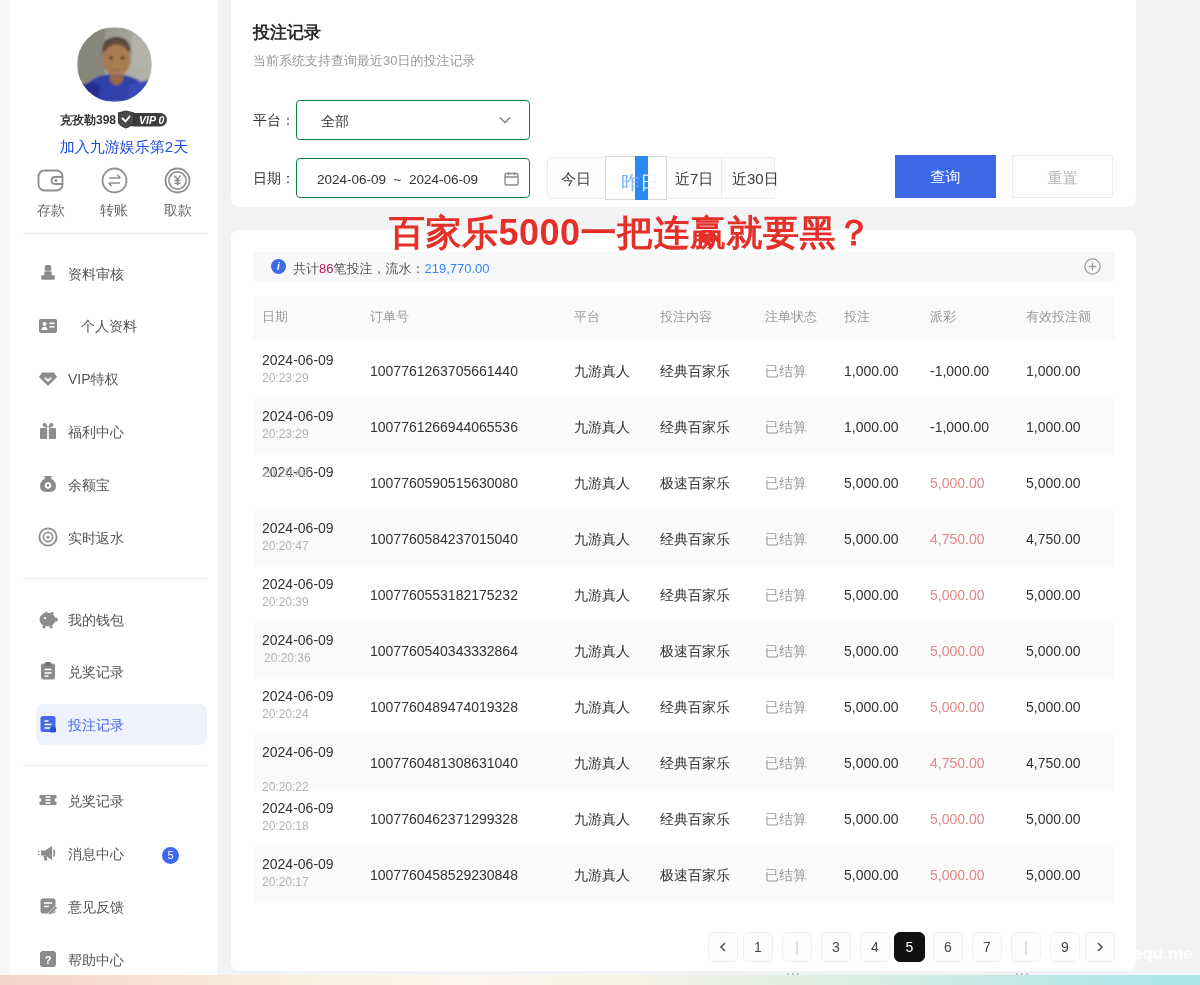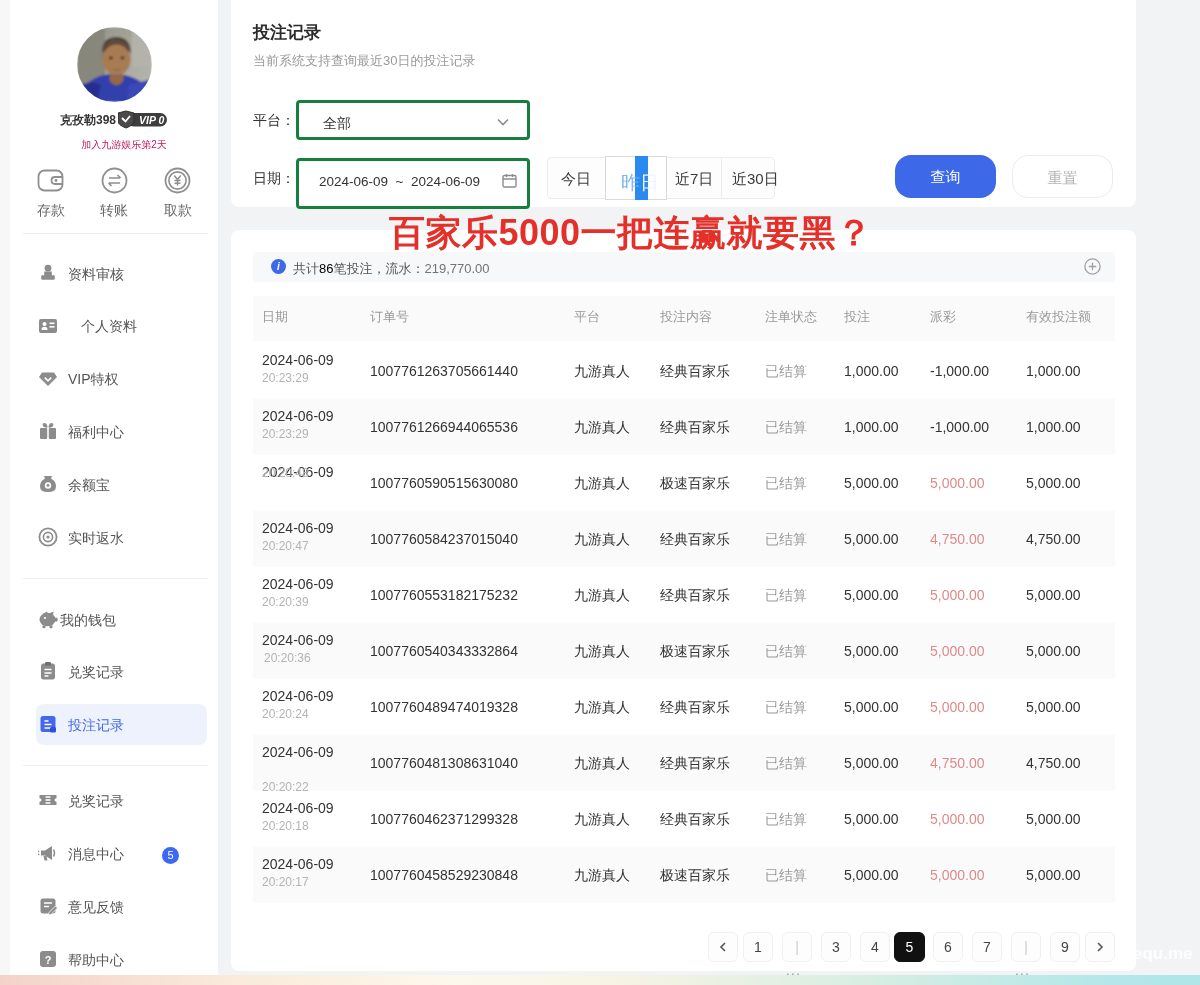--- a/index.html
+++ b/index.html
@@ -14,30 +14,30 @@
 
 #card1 { left:231px; top:-12px; width:905px; height:219px; background:#fff; border-radius:8px; }
 #card2 { left:231px; top:230px; width:905px; height:741px; background:#fff; border-radius:8px; }
 
 
 #bstrip { left:0; top:975px; width:1200px; height:10px;
   background:linear-gradient(90deg,#f3d3c8 0%,#f9e9d8 18%,#fdf8ec 38%,#f6f3e4 52%,#d8eee2 72%,#b4e7e9 92%,#b0e6e8 100%); }
 
 
 .sname { font-weight:bold; font-size:12px; color:#333; }
-.sgrey { font-size:10px; color:#be185d; }
+.sgrey { font-size:15px; color:#1d4ed8; }
 .mitem { position:absolute; left:52px; font-size:14px; color:#555; }
 .micon { position:absolute; left:28px; }
 .sdiv { position:absolute; left:40px; width:168px; height:1px; background:#eeeeee; }
 
 
 .title { font-size:17px; font-weight:bold; color:#2b2b2b; }
 .lbl { font-size:14px; color:#333; }
-.box { position:absolute; border:3px solid #15803d; border-radius:4px; background:#fff; }
-.qbtn { position:absolute; width:101px; height:43px; border-radius:16px; font-size:15px; text-align:center; line-height:43px; }
+.box { position:absolute; border:1px solid #15803d; border-radius:4px; background:#fff; }
+.qbtn { position:absolute; width:101px; height:43px; border-radius:0; font-size:15px; text-align:center; line-height:43px; }
 
 
 .th { position:absolute; font-size:13px; color:#9a9a9a; }
 .td { position:absolute; font-size:14px; color:#333; }
 .row { position:absolute; left:22px; width:862px; height:56px; }
 .row.even { background:#fafafa; }
 .time { font-size:12px; color:#b3b3b3; }
 .red { color:#e08989; }
 .grey { color:#9a9a9a; }
 
@@ -152,21 +152,21 @@
 
   <svg class="micon" style="top:609px" width="20" height="20" viewBox="0 0 20 20" fill="#8c8c8c">
     <ellipse cx="9.5" cy="10.5" rx="8" ry="6.8"></ellipse>
     <path d="M4.5 5 L9 2.5 L10.5 6.5 Z"></path>
     <path d="M11 4.5 L15.5 2.5 L15 7 Z"></path>
     <circle cx="7" cy="9" r="1.1" fill="#fff"></circle>
     <rect x="16.5" y="8.5" width="3.2" height="4.2" rx="1.6"></rect>
     <rect x="4.5" y="16.2" width="3" height="3" rx="1"></rect>
     <rect x="11.5" y="16.2" width="3" height="3" rx="1"></rect>
   </svg>
-  <div class="mitem" style="top:612px;left:50px">我的钱包</div>
+  <div class="mitem" style="top:612px;left:58px">我的钱包</div>
   <svg class="micon" style="top:661px" width="20" height="20" viewBox="0 0 20 20" fill="#8c8c8c">
     <rect x="3" y="2.5" width="14" height="16" rx="2.5"></rect>
     <rect x="7" y="1" width="6" height="3.5" rx="1.2" fill="#6f6f6f"></rect>
     <path d="M6.5 8.5 L13.5 8.5 M6.5 12 L13.5 12 M6.5 15 L10.5 15" stroke="#fff" stroke-width="1.5"></path>
   </svg>
   <div class="mitem" style="top:664px;left:58px">兑奖记录</div>
   <div class="abs" style="left:26px;top:704px;width:171px;height:41px;background:#edf2fd;border-radius:8px"></div>
   <svg class="micon" style="top:714px" width="20" height="20" viewBox="0 0 20 20" fill="#4568e8">
     <rect x="2.5" y="2" width="15" height="16" rx="2.5"></rect>
     <path d="M6.5 7 L10.5 7 M6.5 10.5 L13.5 10.5 M6.5 14 L13.5 14" stroke="#fff" stroke-width="1.6"></path>
@@ -204,21 +204,21 @@
   <div class="abs title" style="left:22px;top:33px">投注记录</div>
   <div class="abs" style="left:22px;top:64px;font-size:13px;color:#9a9a9a">当前系统支持查询最近30日的投注记录</div>
   <div class="abs lbl" style="left:22px;top:124px">平台：</div>
   <div class="box" style="left:65px;top:112px;width:234px;height:40px">
     <span class="abs" style="left:24px;top:12px;font-size:14px;color:#333">全部</span>
     <svg class="abs" style="right:18px;top:15px" width="12" height="8" viewBox="0 0 12 8">
         <path d="M1 1.5 L6 6.5 L11 1.5" stroke="#8c8c8c" stroke-width="1.6" fill="none"></path>
       </svg>
   </div>
   <div class="abs lbl" style="left:22px;top:182px">日期：</div>
-  <div class="box" style="left:65px;top:170px;width:234px;height:51px">
+  <div class="box" style="left:65px;top:170px;width:234px;height:40px">
     <span class="abs" style="left:20px;top:13px;font-size:13.5px;color:#333">2024-06-09&nbsp;&nbsp;~&nbsp;&nbsp;2024-06-09</span>
     <svg class="abs" style="right:10px;top:12px" width="15" height="15" viewBox="0 0 15 15">
       <rect x="1" y="2.5" width="13" height="11.5" rx="1.5" fill="none" stroke="#8c8c8c" stroke-width="1.4"></rect>
       <path d="M1 6 L14 6 M4.5 1 L4.5 4 M10.5 1 L10.5 4" stroke="#8c8c8c" stroke-width="1.4" fill="none"></path>
     </svg>
   </div>
 
   <div class="abs" style="left:316px;top:169px;width:228px;height:42px;border:1px solid #ececec;border-radius:4px;background:#fdfdfd"></div>
   <div class="abs" style="left:374px;top:169px;width:1px;height:42px;background:#ececec"></div>
   <div class="abs" style="left:490px;top:169px;width:1px;height:42px;background:#ececec"></div>
@@ -229,21 +229,21 @@
   <div class="abs" style="left:444px;top:182px;font-size:15px;color:#3a3a3a">近7日</div>
   <div class="abs" style="left:501px;top:182px;font-size:15px;color:#3a3a3a">近30日</div>
   <div class="qbtn" style="left:664px;top:167px;background:#3d68e8;color:#fff">查询</div>
   <div class="qbtn" style="left:781px;top:167px;background:#fff;border:1px solid #ececec;color:#b5b5b5">重置</div>
 </div>
 <div class="abs" style="left:389px;top:209px;font-size:36px;font-weight:bold;color:#e5302a;letter-spacing:0.5px;z-index:5">百家乐5000一把连赢就要黑？</div>
 <div id="card2" class="abs">
 
   <div class="abs" style="left:22px;top:22px;width:862px;height:30px;background:#f7f8fa;border-radius:4px"></div>
   <div class="abs" style="left:40px;top:29px;width:15px;height:15px;border-radius:50%;background:#3d68e8;color:#fff;font-size:10px;font-weight:bold;text-align:center;line-height:15px;font-style:italic">i</div>
-  <div class="abs" style="left:62px;top:30px;font-size:13px;color:#555">共计<span style="color:#000000">86</span>笔投注，流水：<span style="color:#737373">219,770.00</span></div>
+  <div class="abs" style="left:62px;top:30px;font-size:13px;color:#555">共计<span style="color:#be185d">86</span>笔投注，流水：<span style="color:#3b82f6">219,770.00</span></div>
   <svg class="abs" style="left:853px;top:28px" width="17" height="17" viewBox="0 0 17 17">
     <circle cx="8.5" cy="8.5" r="7.6" fill="none" stroke="#a0a0a0" stroke-width="1.3"></circle>
     <path d="M8.5 4.8 L8.5 12.2 M4.8 8.5 L12.2 8.5" stroke="#a0a0a0" stroke-width="1.3"></path>
   </svg>
 
   <div class="abs" style="left:22px;top:66px;width:862px;height:45px;background:#fafafa"></div>
   <div class="th" style="left:31px;top:78px">日期</div>
   <div class="th" style="left:139px;top:78px">订单号</div>
   <div class="th" style="left:343px;top:78px">平台</div>
   <div class="th" style="left:429px;top:78px">投注内容</div>

